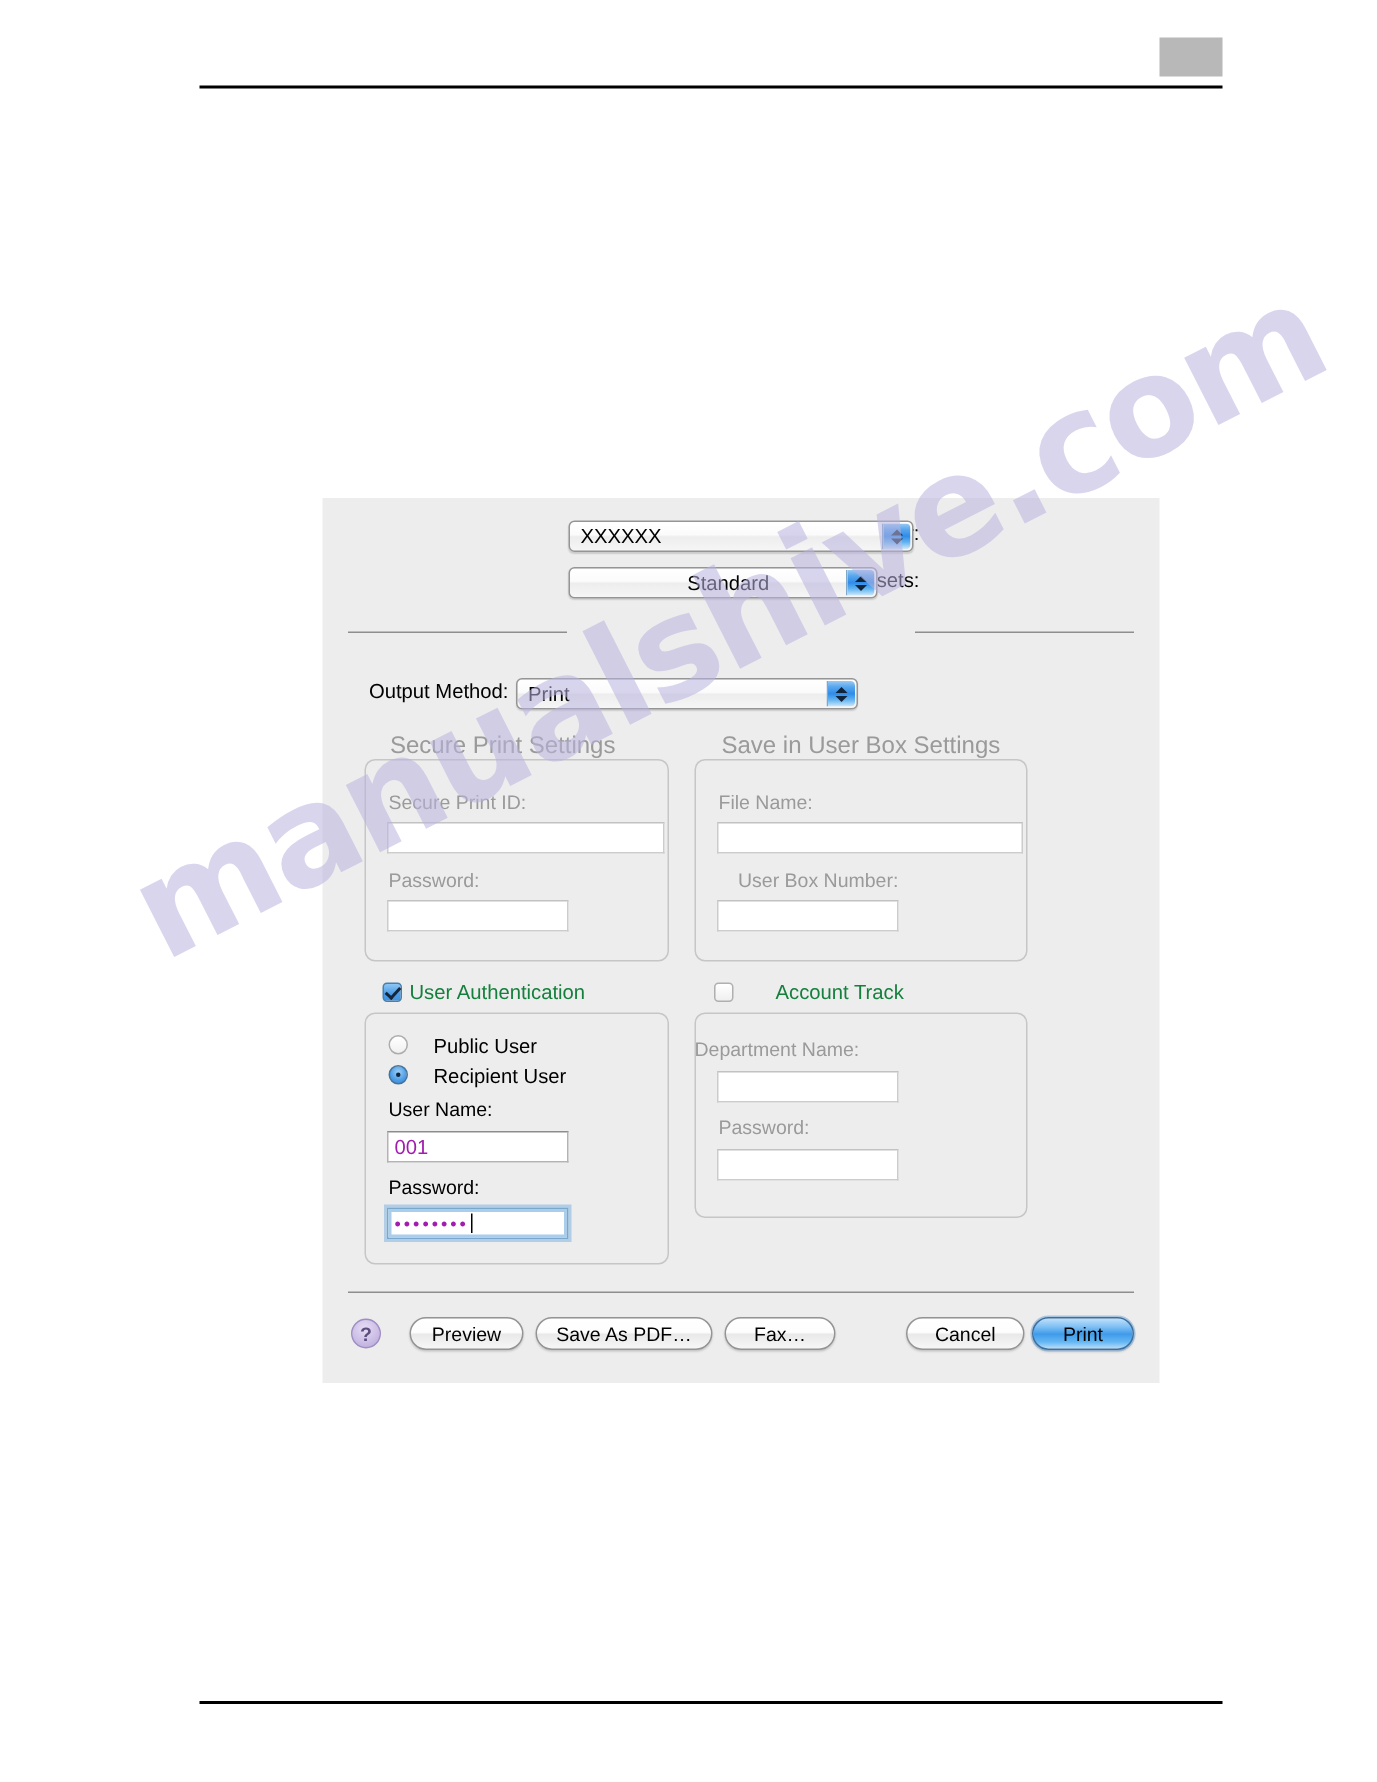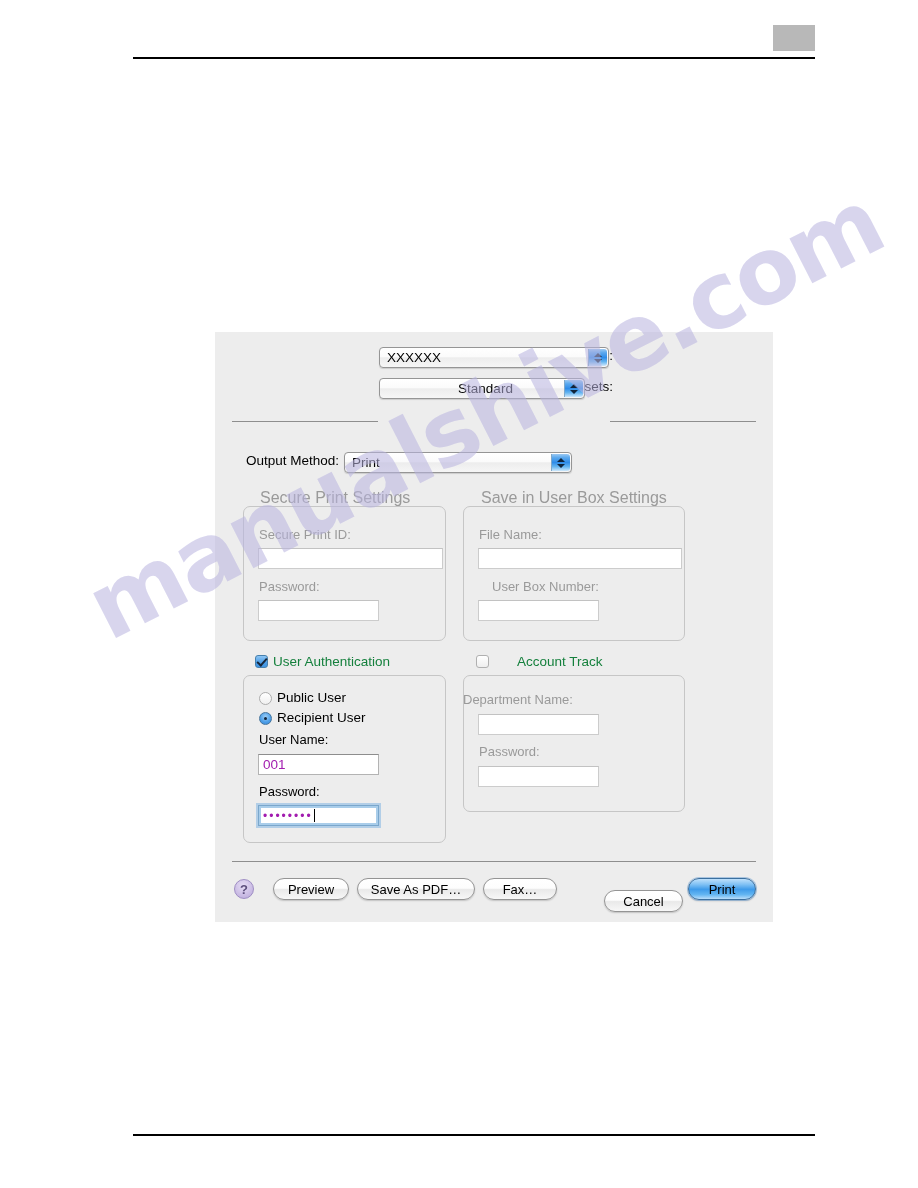--- a/index.html
+++ b/index.html
@@ -218,22 +218,22 @@
     border: solid #16263a;
     border-width: 0 2px 2px 0;
     transform: rotate(42deg);
   }
   .checkrow-label { font-size: 13.5px; color: #15803d; white-space: nowrap; }
 
   
   .radiorow {
     position: absolute;
     display: flex;
-    align-items: flex-end;
-    gap: 5px;
+    align-items: flex-start;
+    gap: 17px;
   }
   .radio {
     width: 13px; height: 13px;
     border-radius: 50%;
     box-sizing: border-box;
     position: relative;
     flex: none;
   }
   .radio.off {
     background: linear-gradient(to bottom,#ffffff,#f0f0f0);
@@ -383,17 +383,17 @@
   <div class="textfield disabled" style="left:263px; top:382px; width:121px;"></div>
   <div class="inner-label" style="left:264px; top:412px;">Password:</div>
   <div class="textfield disabled" style="left:263px; top:434px; width:121px;"></div>
 
   <div class="hrule" style="left:17px; top:529px; width:524px;"></div>
 
   <div id="help-button" style="left:233px; top:0; left:19px; top:547px;">?</div>
   <div class="pushbtn" style="left:58px; top:546px; width:76px;">Preview</div>
   <div class="pushbtn" style="left:142px; top:546px; width:118px;">Save As PDF…</div>
   <div class="pushbtn" style="left:268px; top:546px; width:74px;">Fax…</div>
-  <div class="pushbtn" style="left:389px; top:546px; width:79px;margin-top:12px;">Cancel</div>
+  <div class="pushbtn" style="left:389px; top:546px; width:79px;">Cancel</div>
   <div class="pushbtn default" style="left:473px; top:546px; width:68px;">Print</div>
 </div>
 
 <div id="watermark">manualshive.com</div>
 
 </body></html>

